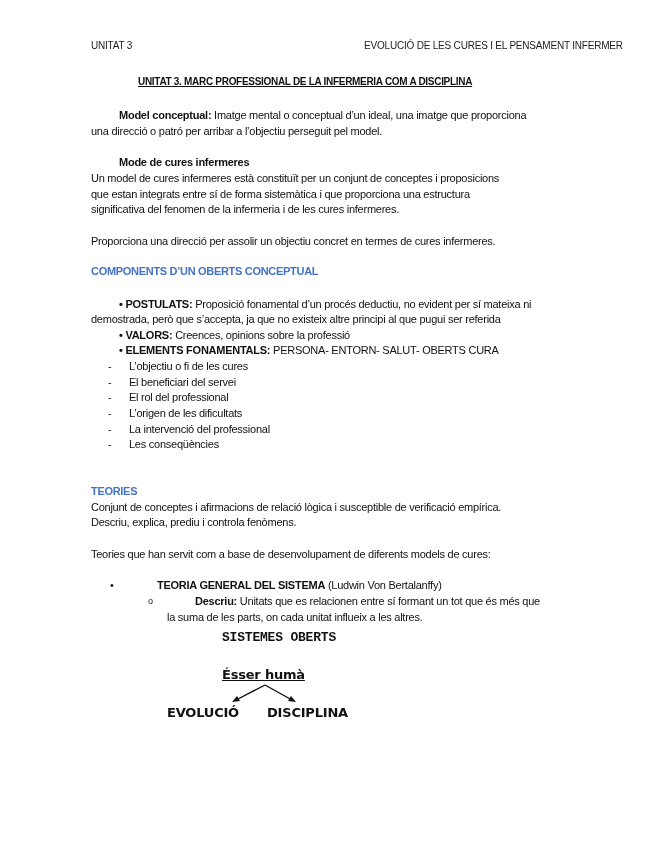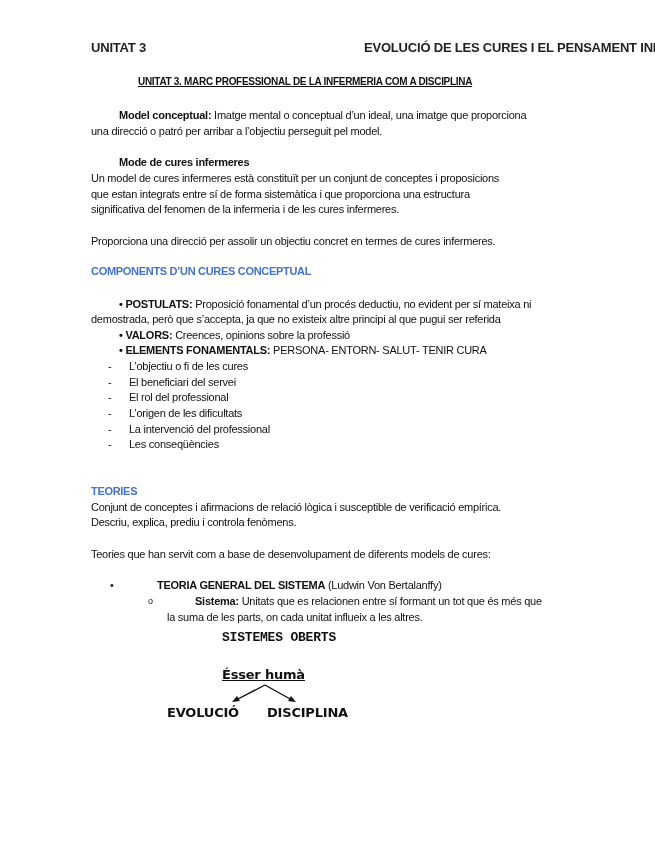--- a/index.html
+++ b/index.html
@@ -2,21 +2,21 @@
 <html><head>
 <meta charset="utf-8">
 <style>
   html, body { margin: 0; padding: 0; background: #ffffff; }
   body {
     width: 655px; height: 848px; position: relative; overflow: hidden;
     font-family: "Liberation Sans", "DejaVu Sans", sans-serif;
     color: #111111;
   }
   .abs { position: absolute; }
-  .hdr { font-size: 13px; font-weight: bold; letter-spacing: -0.2px; color: #222; white-space: nowrap; }
+  .hdr { font-size: 10px; font-weight: normal; letter-spacing: -0.2px; color: #222; white-space: nowrap; }
   .p { font-size: 11px; line-height: 15.8px; letter-spacing: -0.25px; white-space: nowrap; }
   .b { font-weight: bold; padding-left: 28px; }
   .title { font-size: 10px; font-weight: bold; text-decoration: underline; letter-spacing: -0.3px; white-space: nowrap; }
   .blue { color: #4472c4; font-weight: bold; font-size: 11px; letter-spacing: -0.3px; white-space: nowrap; }
   .dash-item { font-size: 11px; line-height: 15.8px; letter-spacing: -0.25px; white-space: nowrap; position: absolute; }
   .dash { position: absolute; left: 108px; }
   .dtext { position: absolute; left: 129px; }
   .diag { font-weight: bold; font-size: 13px; letter-spacing: -0.2px; white-space: nowrap; font-family: "DejaVu Sans", sans-serif; }
 </style>
 </head>
@@ -32,33 +32,33 @@
 </div>
 <div class="abs p" style="left:91px; top:124px;">una direcció o patró per arribar a l’objectiu perseguit pel model.</div>
 
 <div class="abs p b" style="left:91px; top:155px;">Mode de cures infermeres</div>
 <div class="abs p" style="left:91px; top:171px;">Un model de cures infermeres està constituït per un conjunt de conceptes i proposicions</div>
 <div class="abs p" style="left:91px; top:187px;">que estan integrats entre sí de forma sistemàtica i que proporciona una estructura</div>
 <div class="abs p" style="left:91px; top:202px;">significativa del fenomen de la infermeria i de les cures infermeres.</div>
 
 <div class="abs p" style="left:91px; top:234px;">Proporciona una direcció per assolir un objectiu concret en termes de cures infermeres.</div>
 
-<div class="abs blue" style="left:91px; top:265px;">COMPONENTS D’UN CURES CONCEPTUAL</div>
+<div class="abs blue" style="left:91px; top:265px;">COMPONENTS D’UN OBERTS CONCEPTUAL</div>
 
 <div class="abs p" style="left:91px; top:297px;">
   <span class="b">• POSTULATS:</span><span> Proposició fonamental d’un procés deductiu, no evident per sí mateixa ni</span>
 </div>
 <div class="abs p" style="left:91px; top:312px;">demostrada, però que s’accepta, ja que no existeix altre principi al que pugui ser referida</div>
 
 <div class="abs p" style="left:91px; top:328px;">
   <span class="b">• VALORS:</span><span> Creences, opinions sobre la professió</span>
 </div>
 
 <div class="abs p" style="left:91px; top:343px;">
-  <span class="b">• ELEMENTS FONAMENTALS:</span><span> PERSONA- ENTORN- SALUT- TENIR CURA</span>
+  <span class="b">• ELEMENTS FONAMENTALS:</span><span> PERSONA- ENTORN- SALUT- OBERTS CURA</span>
 </div>
 
 <div class="dash-item" style="left:0; top:359px; width:655px;">
   <span class="dash">-</span>
   <span class="dtext">L’objectiu o fi de les cures</span>
 </div>
 <div class="dash-item" style="left:0; top:375px; width:655px;">
   <span class="dash">-</span>
   <span class="dtext">El beneficiari del servei</span>
 </div>
@@ -84,21 +84,21 @@
 <div class="abs p" style="left:91px; top:515px;">Descriu, explica, prediu i controla fenòmens.</div>
 <div class="abs p" style="left:91px; top:547px;">Teories que han servit com a base de desenvolupament de diferents models de cures:</div>
 
 <div class="abs p" style="left:110px; top:578px;">•</div>
 <div class="abs p" style="left:129px; top:578px;">
   <span class="b">TEORIA GENERAL DEL SISTEMA</span><span> (Ludwin Von Bertalanffy)</span>
 </div>
 
 <div class="abs p" style="left:148px; top:594px; font-size:9px;">o</div>
 <div class="abs p" style="left:167px; top:594px;">
-  <span class="b">Sistema:</span><span> Unitats que es relacionen entre sí formant un tot que és més que</span>
+  <span class="b">Descriu:</span><span> Unitats que es relacionen entre sí formant un tot que és més que</span>
 </div>
 <div class="abs p" style="left:167px; top:610px;">la suma de les parts, on cada unitat influeix a les altres.</div>
 
 <div class="abs" style="left:150px; top:625px; width:220px; height:100px;">
   <div class="abs diag" style="left:72px; top:5px;font-family:Liberation Mono, monospace;">SISTEMES OBERTS</div>
   <div class="abs diag" style="left:72px; top:42px; text-decoration: underline;">Ésser humà</div>
   <svg class="abs" style="left:80px; top:58px;" width="70" height="22" viewBox="0 0 70 22">
     <line x1="35" y1="2" x2="6" y2="17" stroke="#111" stroke-width="1.4"></line>
     <polygon points="2,19 10,18 7,13" fill="#111"></polygon>
     <line x1="35" y1="2" x2="62" y2="17" stroke="#111" stroke-width="1.4"></line>

